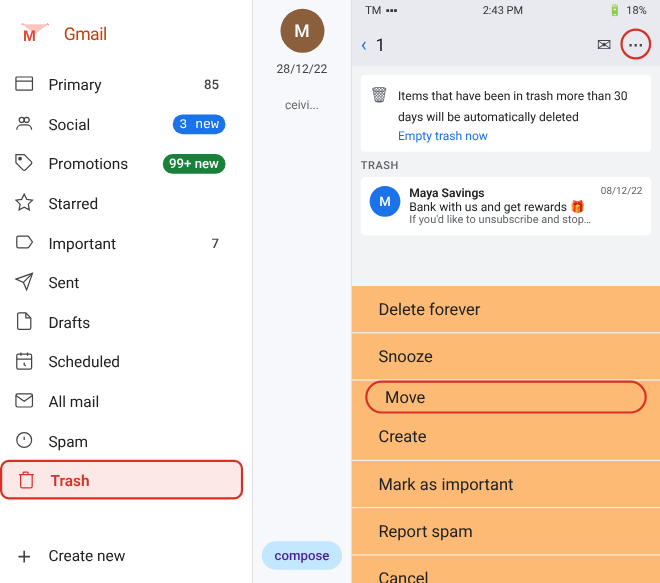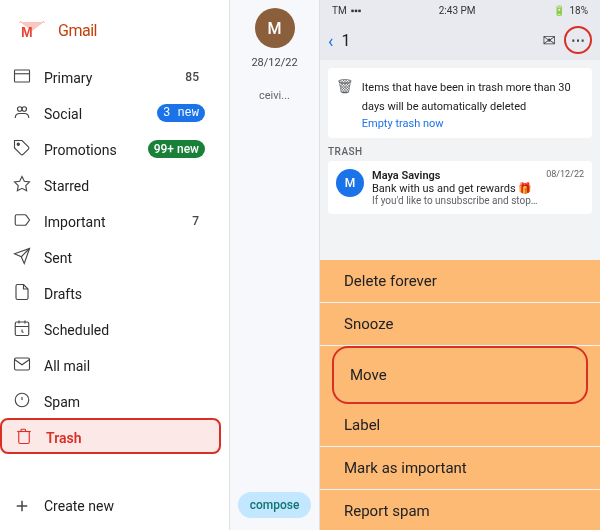--- a/index.html
+++ b/index.html
@@ -180,21 +180,21 @@
       display: flex;
       align-items: flex-end;
       padding-bottom: 12px;
     }
 
     .compose-btn {
       background: #c2e7ff;
       border-radius: 16px;
       padding: 6px 12px;
       font-size: 12px;
-      color: #0f766e;
+      color: #4c1d95;
       cursor: pointer;
       font-weight: 500;
     }
 
     
     .right-panel {
       flex: 1;
       height: 530px;
       display: flex;
       flex-direction: column;
@@ -616,22 +616,22 @@
         <div class="email-subject">Bank with us and get rewards 🎁</div>
         <div class="email-preview">If you'd like to unsubscribe and stop recei...</div>
       </div>
       <div class="email-date">08/12/22</div>
     </div>
   </div>
 
   <div class="context-menu">
     <div class="menu-item">Delete forever</div>
     <div class="menu-item">Snooze</div>
-    <div class="menu-item" style="border: 2px solid #d93025; border-radius: 16px; margin: 0 12px; padding: 18px 16px;">
+    <div class="menu-item" style="border: 2px solid #d93025; border-radius: 16px; margin: 0 12px; padding: 4px 16px;">
       <span>Move</span>
     </div>
-    <div class="menu-item">Label</div>
+    <div class="menu-item">Create</div>
     <div class="menu-item">Mark as important</div>
     <div class="menu-item">Report spam</div>
     <div class="menu-item">Cancel</div>
   </div>
 
 </div>
 
 </body></html>

